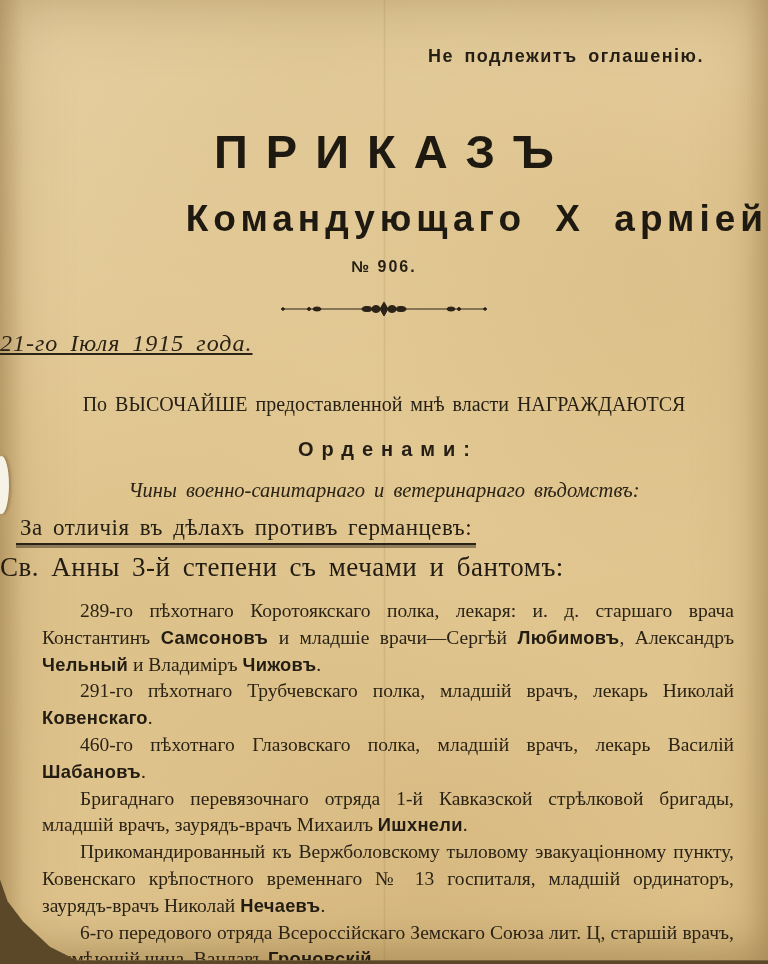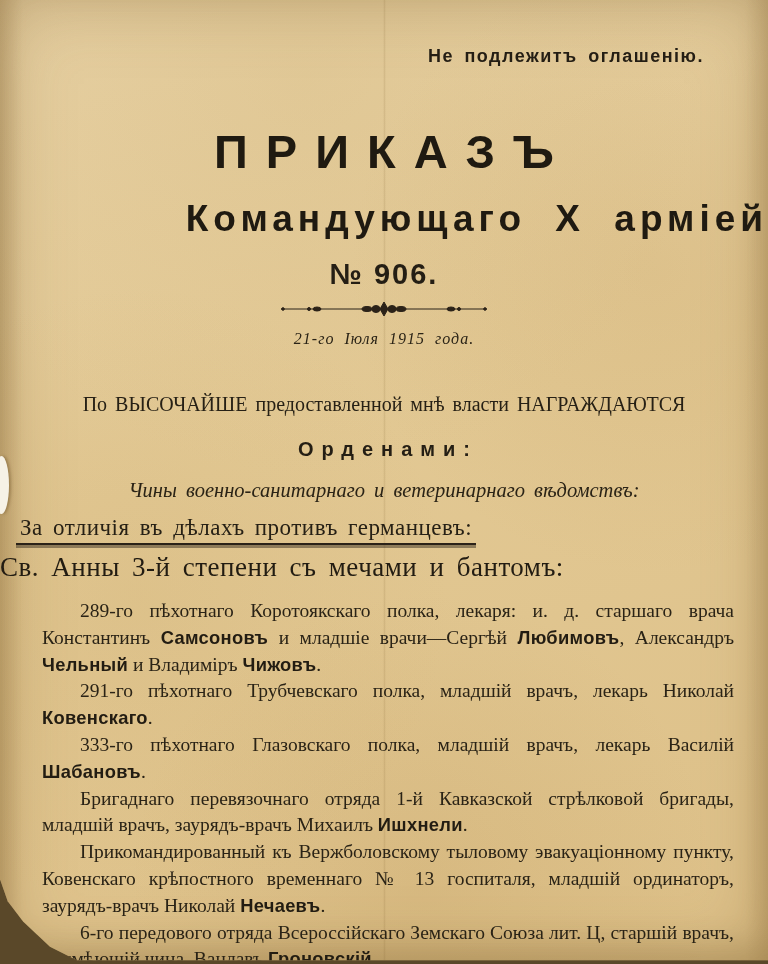--- a/index.html
+++ b/index.html
@@ -52,32 +52,33 @@
     text-align:right;margin:0;
     font-family:"Liberation Sans", sans-serif;
     font-weight:700;font-size:37px;
     letter-spacing:5px;word-spacing:14px;
     color:#1f1a11;
   }
   .order-number{
     position:absolute;top:258px;left:0;width:100%;
     text-align:center;
     font-family:"Liberation Sans", sans-serif;
-    font-weight:700;font-size:29px;letter-spacing:2px;
+    font-weight:700;font-size:16px;letter-spacing:2px;
     color:#241e14;
   }
   .divider{
     position:absolute;top:302px;left:0;width:100%;
     text-align:center;
   }
   .date{
     position:absolute;top:330px;left:0;width:100%;
-    text-align:center;
-    font-style:italic;font-size:16px;letter-spacing:1px;word-spacing:5px;
+    text-align:left;
+    font-style:italic;font-size:24px;letter-spacing:1px;word-spacing:5px;
     color:#2a2316;
+    text-decoration:underline;
   }
   .preamble{
     position:absolute;top:393px;left:0;width:100%;
     text-align:center;
     font-size:20px;word-spacing:3px;
     color:#262015;
   }
   .award-type{
     position:absolute;top:438px;left:0;width:100%;
     text-align:center;
@@ -164,20 +165,20 @@
 
   <div class="merit-line">
     <span class="underlined">За отличія въ дѣлахъ противъ германцевъ:</span>
   </div>
 
   <div class="award-heading">Св. Анны 3-й степени съ мечами и бантомъ:</div>
 
   <div class="body-text">
       <p><span>289-го пѣхотнаго Коротоякскаго полка, лекаря: и. д. старшаго врача Константинъ </span><span class="name-bold">Самсоновъ</span><span> и младшіе врачи—Сергѣй </span><span class="name-bold">Любимовъ</span><span>, Александръ </span><span class="name-bold">Чельный</span><span> и Владиміръ </span><span class="name-bold">Чижовъ</span><span>.</span></p>
       <p><span>291-го пѣхотнаго Трубчевскаго полка, младшій врачъ, лекарь Николай </span><span class="name-bold">Ковенскаго</span><span>.</span></p>
-      <p><span>333-го пѣхотнаго Глазовскаго полка, младшій врачъ, лекарь Василій </span><span class="name-bold">Шабановъ</span><span>.</span></p>
+      <p><span>460-го пѣхотнаго Глазовскаго полка, младшій врачъ, лекарь Василій </span><span class="name-bold">Шабановъ</span><span>.</span></p>
       <p><span>Бригаднаго перевязочнаго отряда 1-й Кавказской стрѣлковой бригады, младшій врачъ, заурядъ-врачъ Михаилъ </span><span class="name-bold">Ишхнели</span><span>.</span></p>
       <p><span>Прикомандированный къ Вержболовскому тыловому эвакуаціонному пункту, Ковенскаго крѣпостного временнаго № 13 госпиталя, младшій ординаторъ, заурядъ-врачъ Николай </span><span class="name-bold">Нечаевъ</span><span>.</span></p>
       <p><span>6-го передового отряда Всероссійскаго Земскаго Союза лит. Ц, старшій врачъ, неимѣющій чина, Вацлавъ </span><span class="name-bold">Гроновскій</span><span>.</span></p>
     </div>
 
   <div class="tear-notch"></div>
 </div>
 
 </body></html>

